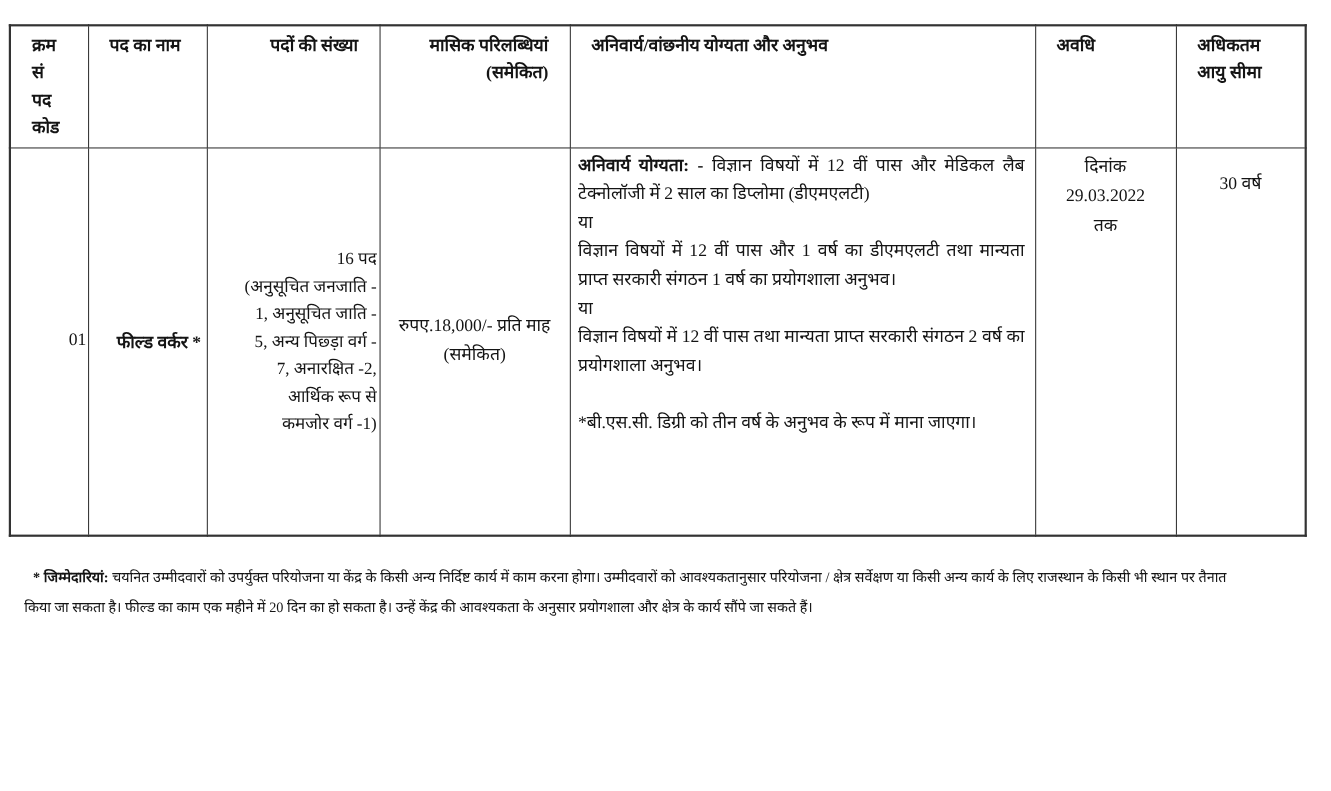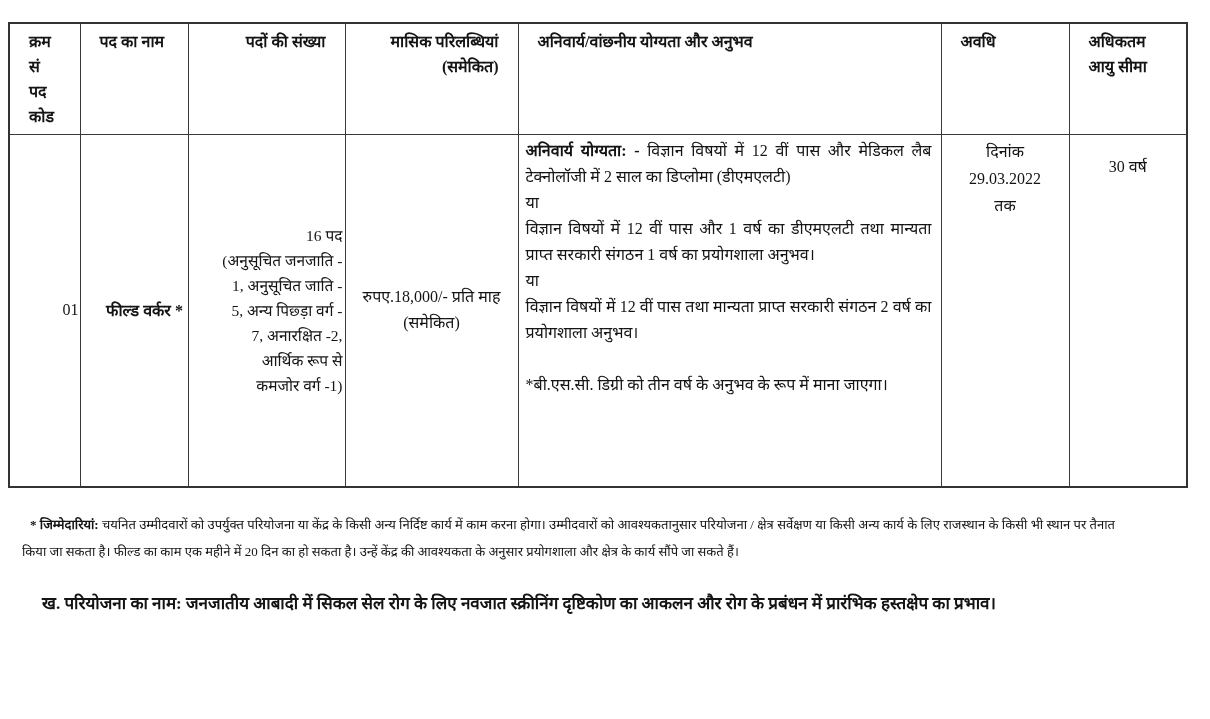--- a/index.html
+++ b/index.html
@@ -109,15 +109,14 @@
 29.03.2022
 तक</td>
         <td class="age">30 वर्ष</td>
       </tr>
     </tbody>
   </table>
 
 
   <p class="note2"><span class="lead">* जिम्मेदारियां:</span><span> चयनित उम्मीदवारों को उपर्युक्त परियोजना या केंद्र के किसी अन्य निर्दिष्ट कार्य में काम करना होगा। उम्मीदवारों को आवश्यकतानुसार परियोजना / क्षेत्र सर्वेक्षण या किसी अन्य कार्य के लिए राजस्थान के किसी भी स्थान पर तैनात किया जा सकता है। फील्ड का काम एक महीने में 20 दिन का हो सकता है। उन्हें केंद्र की आवश्यकता के अनुसार प्रयोगशाला और क्षेत्र के कार्य सौंपे जा सकते हैं।</span></p>
 
-  <p class="note3">ख. परियोजना का नाम: जनजातीय आबादी में सिकल सेल रोग के लिए नवजात स्क्रीनिंग दृष्टिकोण का आकलन और रोग के प्रबंधन में प्रारंभिक हस्तक्षेप का प्रभाव।</p>
 
 </div>
 
 </body></html>

